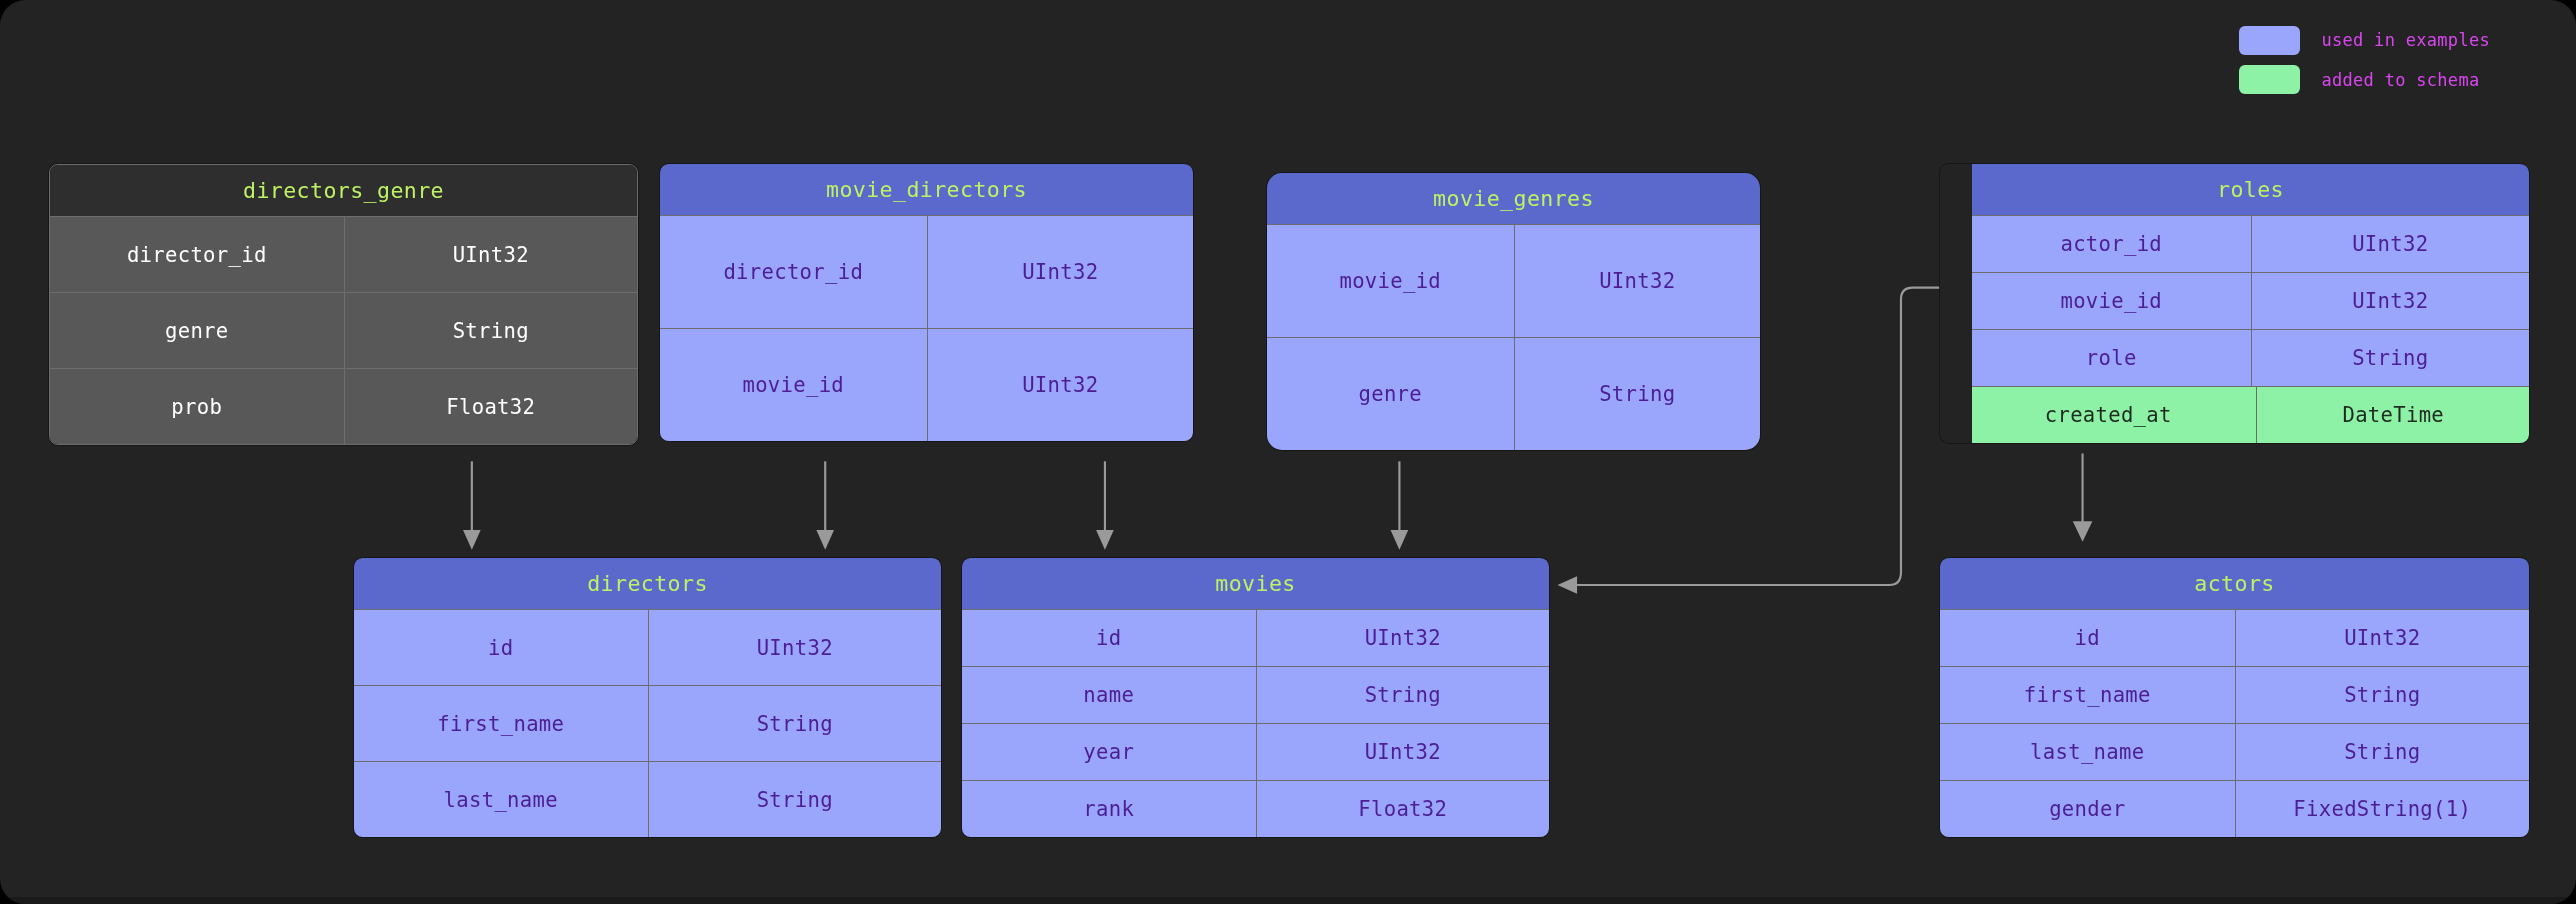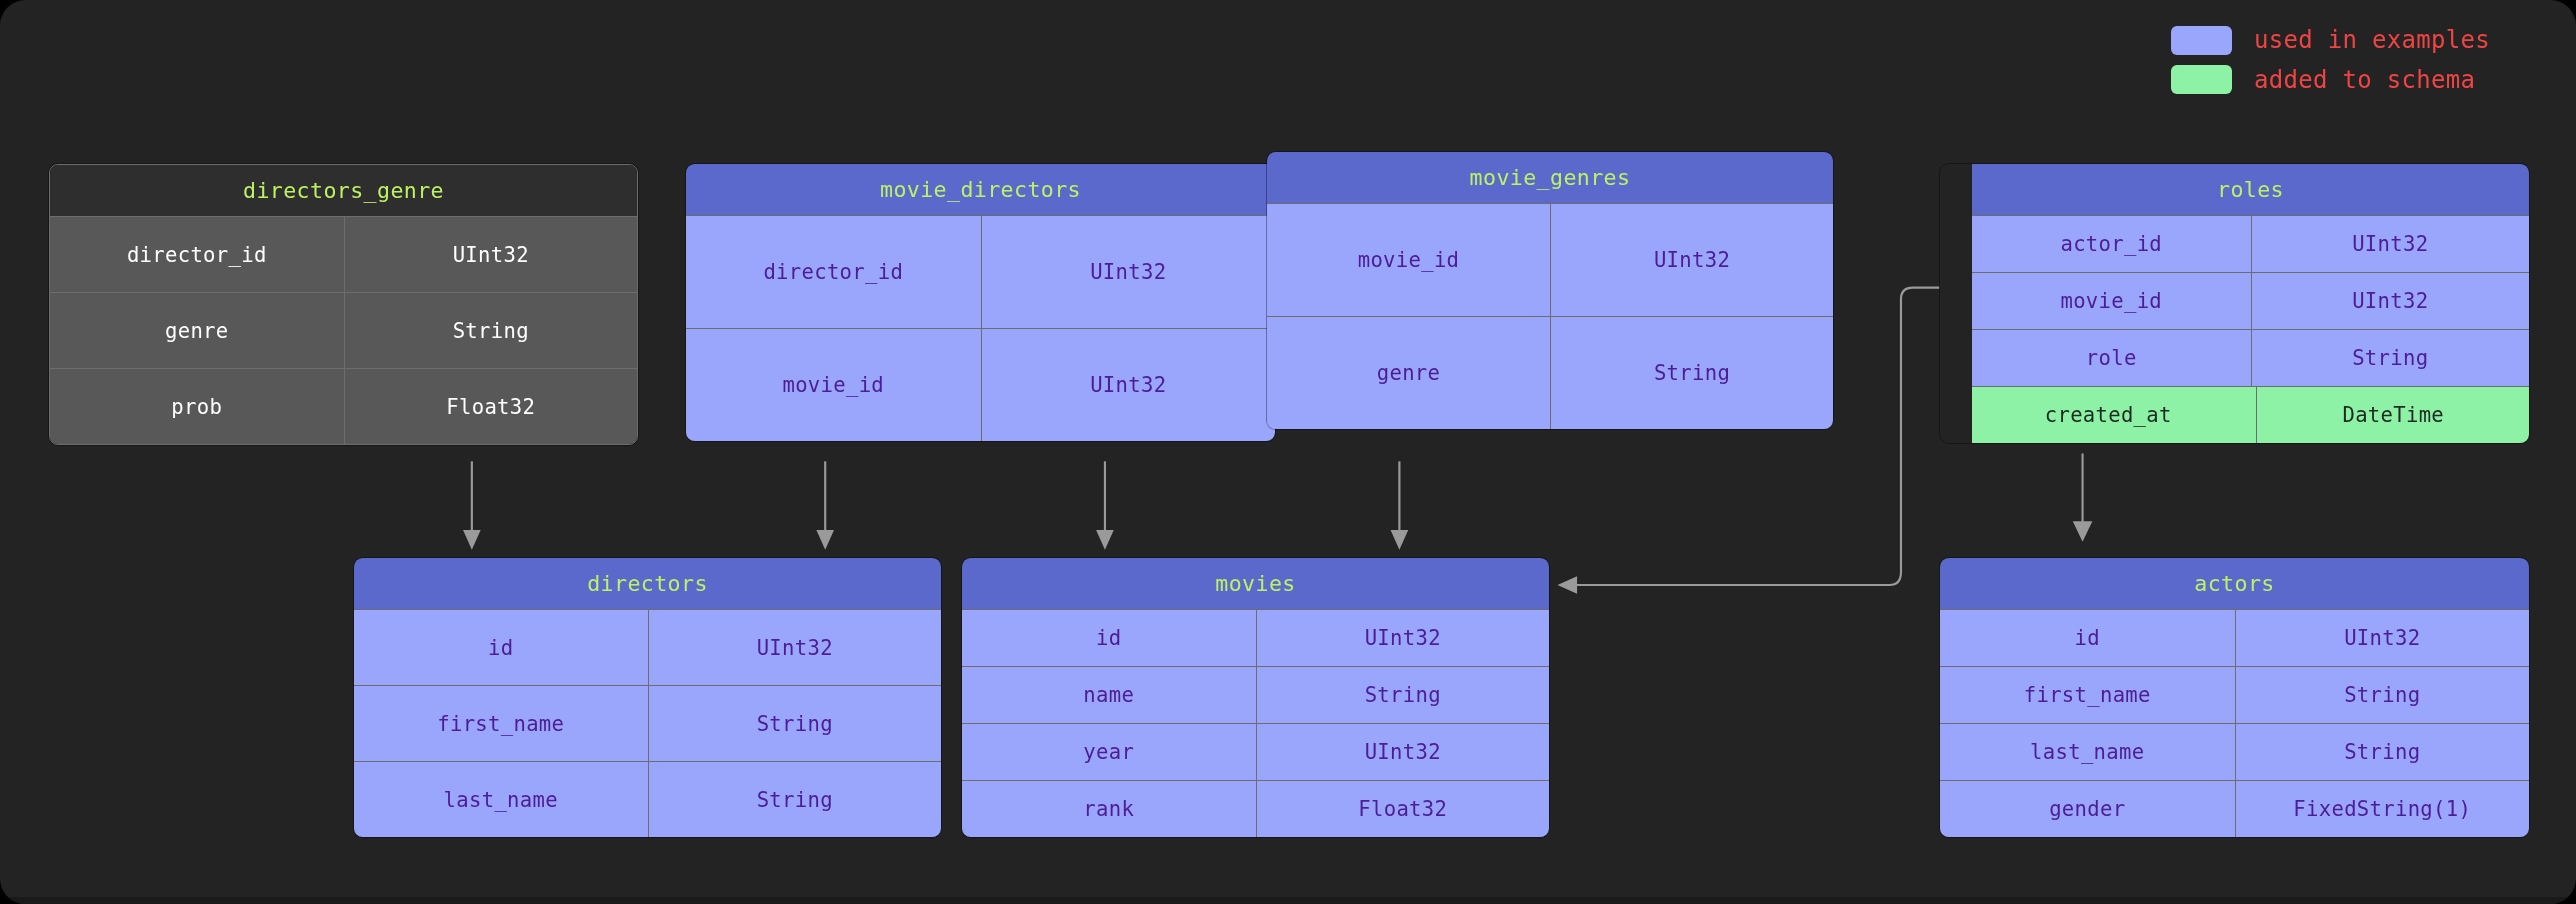--- a/index.html
+++ b/index.html
@@ -38,22 +38,22 @@
     align-items: center;
     gap: 21.6px;
   }
   .legend-swatch {
     width: 61px;
     height: 29.5px;
     border-radius: 5.9px;
     flex: 0 0 auto;
   }
   .legend-label {
-    color: #ef4444;
-    font-size: 24px;
+    color: #d946ef;
+    font-size: 17px;
     letter-spacing: 0.3px;
     white-space: nowrap;
   }
 
   
   .tbl {
     position: absolute;
     border-radius: 8.8px;
     overflow: hidden;
     box-sizing: border-box;
@@ -186,33 +186,33 @@
     <div class="tbl-row" style="height:75px;">
       <div class="tbl-cell col-name">genre</div>
       <div class="tbl-cell col-type">String</div>
     </div>
     <div class="tbl-row" style="height:75px;">
       <div class="tbl-cell col-name">prob</div>
       <div class="tbl-cell col-type">Float32</div>
     </div>
   </div>
 
-  <div class="tbl theme-blue" style="left:686px; top:164px; width:589px;">
+  <div class="tbl theme-blue" style="left:660px; top:164px; width:533px;">
     <div class="tbl-title">movie_directors</div>
     <div class="tbl-row" style="height:112px;">
       <div class="tbl-cell col-name">director_id</div>
       <div class="tbl-cell col-type">UInt32</div>
     </div>
     <div class="tbl-row" style="height:112px;">
       <div class="tbl-cell col-name">movie_id</div>
       <div class="tbl-cell col-type">UInt32</div>
     </div>
   </div>
 
-  <div class="tbl theme-blue" style="left:1267px; top:152px; width:566px;">
+  <div class="tbl theme-blue" style="left:1267px; top:173px; width:493px;border-radius:15px;">
     <div class="tbl-title">movie_genres</div>
     <div class="tbl-row" style="height:112px;">
       <div class="tbl-cell col-name">movie_id</div>
       <div class="tbl-cell col-type">UInt32</div>
     </div>
     <div class="tbl-row" style="height:112px;">
       <div class="tbl-cell col-name">genre</div>
       <div class="tbl-cell col-type">String</div>
     </div>
   </div>

